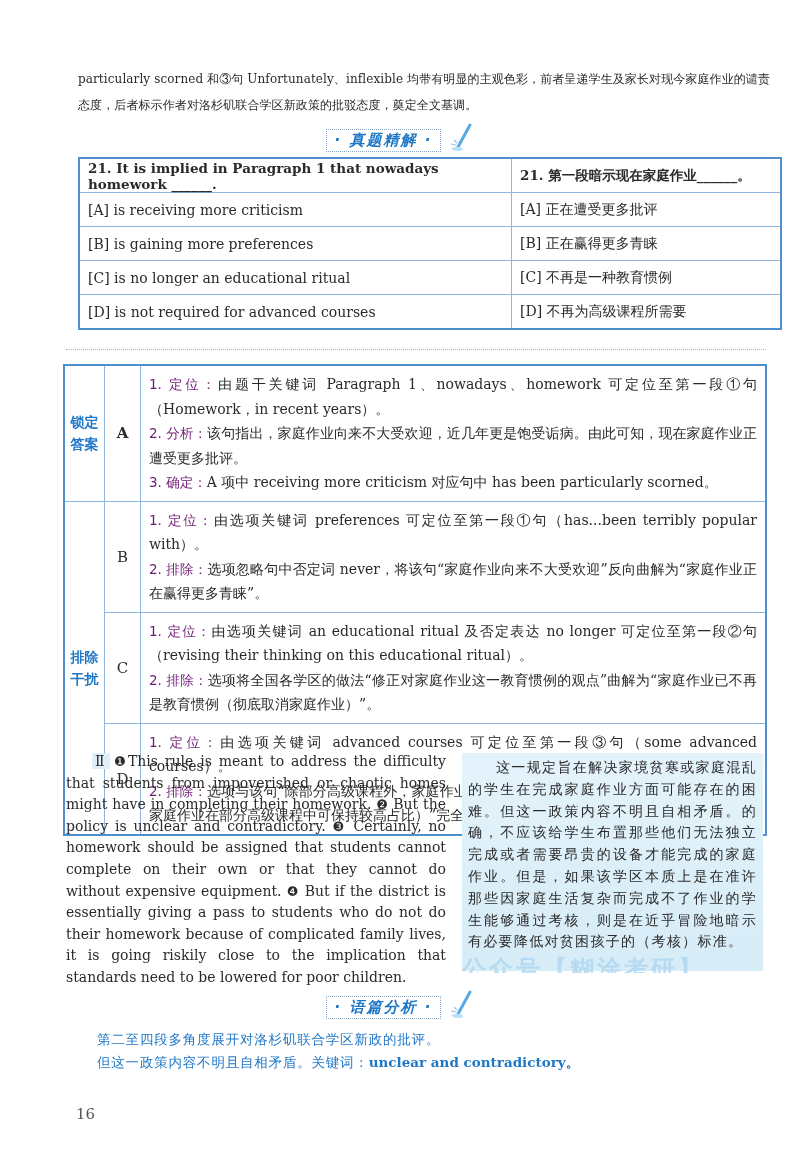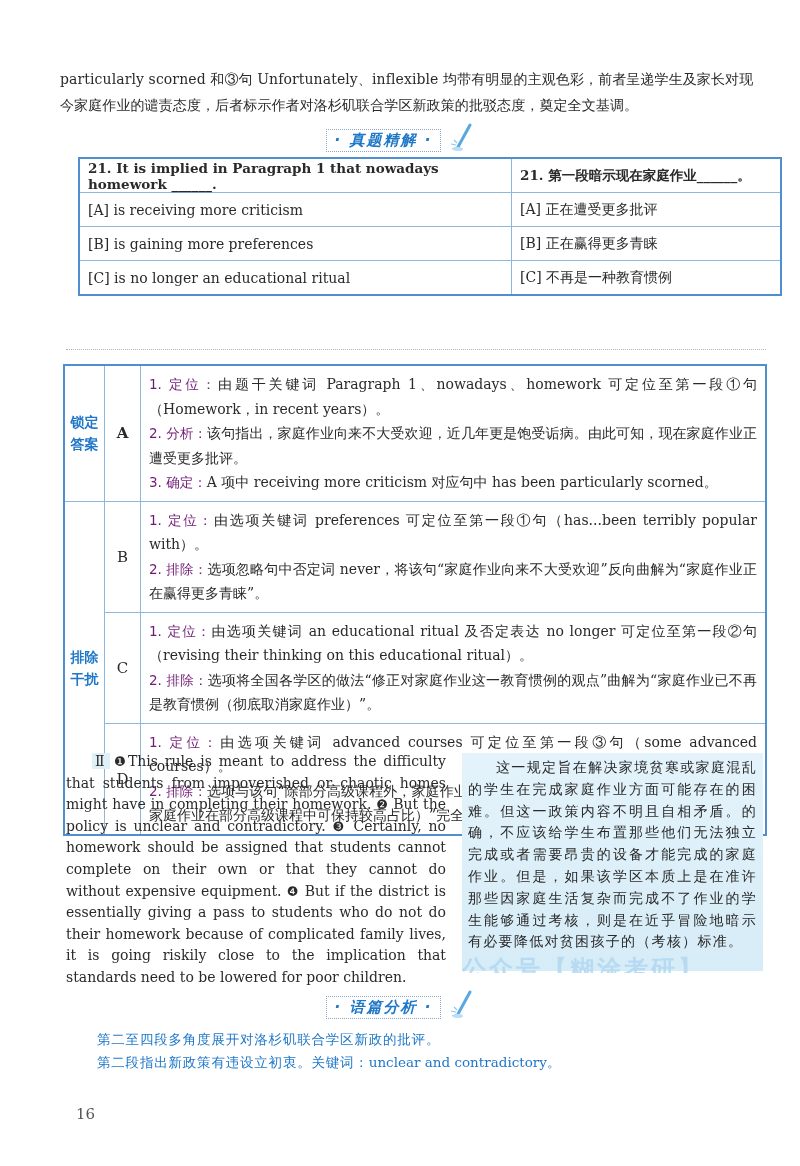--- a/index.html
+++ b/index.html
@@ -1,21 +1,21 @@
 <!DOCTYPE html>
 <html><head>
 <meta charset="utf-8">
 <style>
   html, body { margin: 0; padding: 0; background: #ffffff; }
   body { width: 800px; height: 1166px; position: relative; overflow: hidden;
          font-family: "DejaVu Serif", "Liberation Serif", serif; color: #2a2a2a; }
   .page { position: absolute; left: 0; top: 0; width: 800px; height: 1166px; }
 
-  .intro { position: absolute; left: 60px; top: 66px; width: 700px;
-           font-size: 14px; line-height: 26px; letter-spacing: 0.1px; }
+  .intro { position: absolute; left: 78px; top: 66px; width: 700px;
+           font-size: 12px; line-height: 26px; letter-spacing: 0.1px; }
 
   .section-title { position: absolute; left: 0; width: 800px; text-align: center; font-style: italic; }
   .section-title .box { display: inline-block; border: 1px dotted #8aa7c4; padding: 1px 8px;
            color: #1f77c8; font-family: "DejaVu Sans", "Liberation Sans", sans-serif;
            font-size: 15px; font-weight: bold; letter-spacing: 2px; vertical-align: middle; }
   .section-title .pen { display: inline-block; vertical-align: middle; margin-left: 2px; }
 
   table.q { position: absolute; left: 78px; top: 157px; width: 704px; border-collapse: collapse;
             border: 2px solid #4f8fcf; font-size: 14px; }
   table.q td { border: 1px solid #8fb6de; height: 33px; padding: 0 8px; vertical-align: middle; }
@@ -41,21 +41,21 @@
 
   .translation { position: absolute; left: 462px; top: 753px; width: 301px; height: 218px;
                  background: linear-gradient(#e4f3fb, #d6ecf7); font-size: 14px; line-height: 21.8px;
                  padding: 4px 6px; box-sizing: border-box; text-align: justify; letter-spacing: 1.3px; }
   .translation p { margin: 0; text-indent: 28px; }
   .watermark { position: absolute; left: 462px; top: 953px; width: 354px; height: 20px; overflow: hidden;
                color: #aed6f1; font-family: "DejaVu Sans", sans-serif; font-size: 24px; font-weight: bold; letter-spacing: 3px; opacity: .8; }
 
   .analysis { position: absolute; left: 97px; top: 1028px; width: 660px; color: #1f77c8;
               font-family: "DejaVu Sans", "Liberation Sans", sans-serif; font-size: 13.5px; line-height: 23px; letter-spacing: 0.8px; }
-  .analysis .en { font-family: "DejaVu Serif", serif; font-weight: normal; letter-spacing: 0; }
+  .analysis .en { font-family: "DejaVu Serif", serif; font-weight: bold; letter-spacing: 0; }
 
   .page-num { position: absolute; left: 76px; top: 1105px; font-size: 15px; color: #555; }
 </style>
 </head>
 <body>
 
 <div class="page">
 
   <div class="intro">particularly scorned 和③句 Unfortunately、inflexible 均带有明显的主观色彩，前者呈递学生及家长对现今家庭作业的谴责态度，后者标示作者对洛杉矶联合学区新政策的批驳态度，奠定全文基调。</div>
 
@@ -80,20 +80,24 @@
       <td class="en">[A] is receiving more criticism</td>
       <td>[A] 正在遭受更多批评</td>
     </tr>
     <tr>
       <td class="en">[B] is gaining more preferences</td>
       <td>[B] 正在赢得更多青睐</td>
     </tr>
     <tr>
       <td class="en">[C] is no longer an educational ritual</td>
       <td>[C] 不再是一种教育惯例</td>
+    </tr>
+    <tr>
+      <td class="en">[D] is not required for advanced courses</td>
+      <td>[D] 不再为高级课程所需要</td>
     </tr>
   </tbody>
     </table>
 
   <div class="dots"></div>
 
   <table class="a">
     <tbody>
         <tr>
       <td class="cat" style="padding:11px 3px;">锁定答案</td>
@@ -144,17 +148,17 @@
       <svg width="26" height="30" viewBox="0 0 26 30">
           <line x1="22" y1="2" x2="10" y2="24" stroke="#5aa8e0" stroke-width="3" stroke-linecap="round"></line>
           <path d="M4 26 l6 -2 M3 21 l5 1 M6 17 l3 3" stroke="#8cc8ee" stroke-width="1.2"></path>
           <ellipse cx="10" cy="26" rx="5" ry="2" fill="#b9e0f7"></ellipse>
         </svg>
     </span>
   </div>
 
   <div class="analysis">
     <div>第二至四段多角度展开对洛杉矶联合学区新政的批评。</div>
-    <div><span>第二段指出新政策有违设立初衷。关键词：</span><span class="en">unclear and contradictory。</span></div>
+    <div><span>但这一政策内容不明且自相矛盾。关键词：</span><span class="en">unclear and contradictory。</span></div>
   </div>
 
   <div class="page-num">16</div>
 </div>
 
 </body></html>

